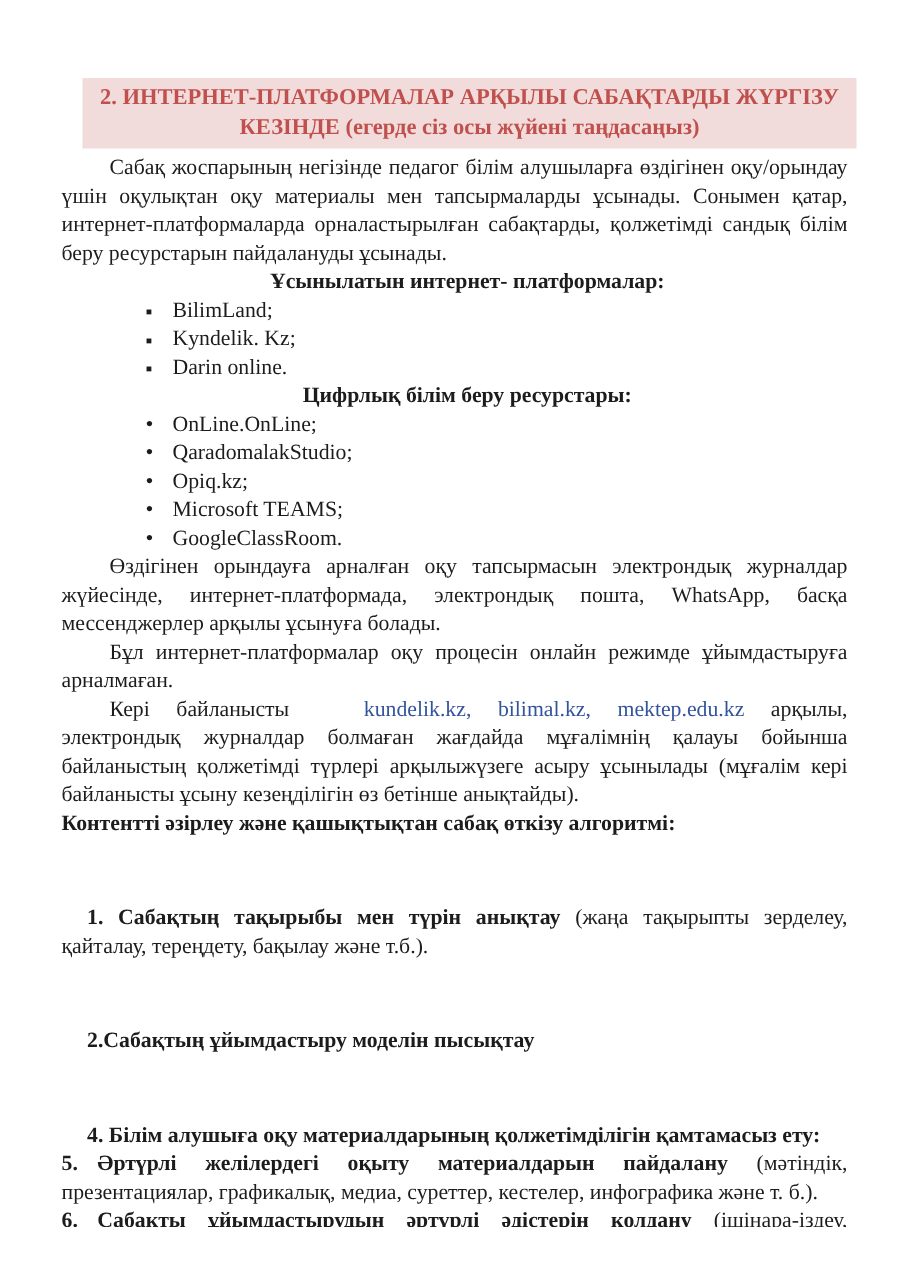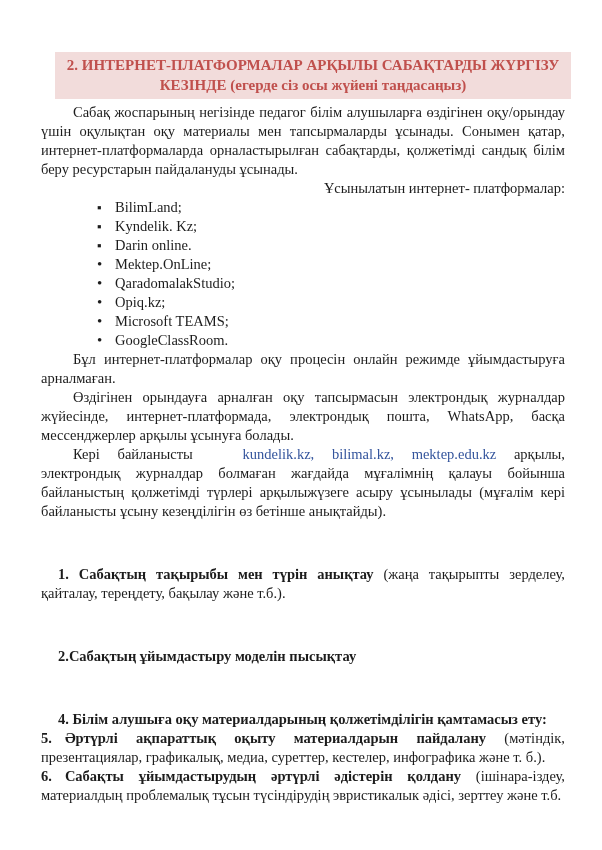--- a/index.html
+++ b/index.html
@@ -32,23 +32,23 @@
     padding: 3px 4px 4px 4px;
     background: var(--heading-bg, #f2dcdb);
     color: var(--heading-color, #c0504d);
     font-weight: bold;
     font-size: 15px;
     line-height: 20px;
     text-align: center;
   }
   .heading .hline { display: block; }
   .subhead {
-    font-weight: normal;
+    font-weight: bold;
     text-indent: 17px;
-    text-align: right;
+    text-align: center;
   }
   ul.blist {
     list-style: none;
     margin: 0;
     padding: 0;
   }
   ul.blist li {
     position: relative;
     padding-left: 74px;
     font-size: 14.5px;
@@ -83,42 +83,44 @@
   <p class="indent">Сабақ жоспарының негізінде педагог білім алушыларға өздігінен оқу/орындау үшін оқулықтан оқу материалы мен тапсырмаларды ұсынады. Сонымен қатар, интернет-платформаларда орналастырылған сабақтарды, қолжетімді сандық білім беру ресурстарын пайдалануды ұсынады.</p>
 
   <p class="subhead">Ұсынылатын интернет- платформалар:</p>
 
   <ul class="blist">
     <li><span class="blt sq">▪</span><span>BilimLand;</span></li>
     <li><span class="blt sq">▪</span><span>Kyndelik. Kz;</span></li>
     <li><span class="blt sq">▪</span><span>Darin online.</span></li>
   </ul>
 
+  <p class="subhead">Цифрлық білім беру ресурстары:</p>
 
   <ul class="blist">
-    <li><span class="blt rd">•</span><span>Mektep.OnLine;</span></li>
+    <li><span class="blt rd">•</span><span>OnLine.OnLine;</span></li>
     <li><span class="blt rd">•</span><span>QaradomalakStudio;</span></li>
     <li><span class="blt rd">•</span><span>Opiq.kz;</span></li>
     <li><span class="blt rd">•</span><span>Microsoft TEAMS;</span></li>
     <li><span class="blt rd">•</span><span>GoogleClassRoom.</span></li>
   </ul>
 
+  <p class="indent">Өздігінен орындауға арналған оқу тапсырмасын электрондық журналдар жүйесінде, интернет-платформада, электрондық пошта, WhatsApp, басқа мессенджерлер арқылы ұсынуға болады.</p>
+
   <p class="indent">Бұл интернет-платформалар оқу процесін онлайн режимде ұйымдастыруға арналмаған.</p>
-
-  <p class="indent">Өздігінен орындауға арналған оқу тапсырмасын электрондық журналдар жүйесінде, интернет-платформада, электрондық пошта, WhatsApp, басқа мессенджерлер арқылы ұсынуға болады.</p>
 
   <p class="indent"><span>Кері байланысты </span><span class="link">kundelik.kz, bilimal.kz, mektep.edu.kz</span><span> арқылы, электрондық журналдар болмаған жағдайда мұғалімнің қалауы бойынша байланыстың қолжетімді түрлері арқылыжүзеге асыру ұсынылады (мұғалім кері байланысты ұсыну кезеңділігін өз бетінше анықтайды).</span></p>
 
+  <p class="bold">Контентті әзірлеу және қашықтықтан сабақ өткізу алгоритмі:</p>
 
   <p class="indent-sm"><span class="bold">1. Сабақтың тақырыбы мен түрін анықтау</span><span> (жаңа тақырыпты зерделеу, қайталау, тереңдету, бақылау және т.б.).</span></p>
 
   <p class="indent-sm bold">2.Сабақтың ұйымдастыру моделін пысықтау</p>
 
 
   <p class="indent-sm bold">4. Білім алушыға оқу материалдарының қолжетімділігін қамтамасыз ету:</p>
 
 
-  <p><span class="bold">5.</span><span class="tab"></span><span class="bold">Әртүрлі ақпараттық оқыту материалдарын пайдалану</span><span> (мәтіндік, презентациялар, графикалық, медиа, суреттер, кестелер, инфографика және т. б.).</span></p>
+  <p><span class="bold">5.</span><span class="tab"></span><span class="bold">Әртүрлі желілердегі оқыту материалдарын пайдалану</span><span> (мәтіндік, презентациялар, графикалық, медиа, суреттер, кестелер, инфографика және т. б.).</span></p>
 
   <p><span class="bold">6.</span><span class="tab"></span><span class="bold">Сабақты ұйымдастырудың әртүрлі әдістерін қолдану</span><span> (ішінара-іздеу, материалдың проблемалық тұсын түсіндірудің эвристикалык әдісі,  зерттеу және т.б.</span></p>
 
 
 </div>
 
 </body></html>

